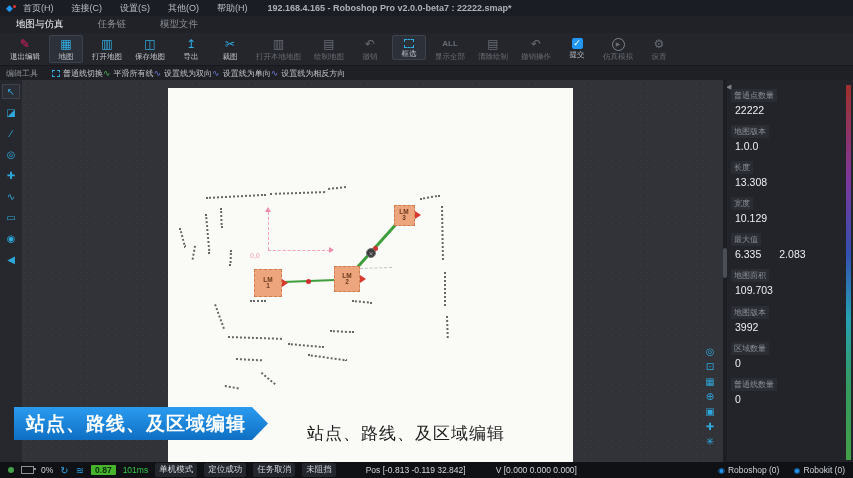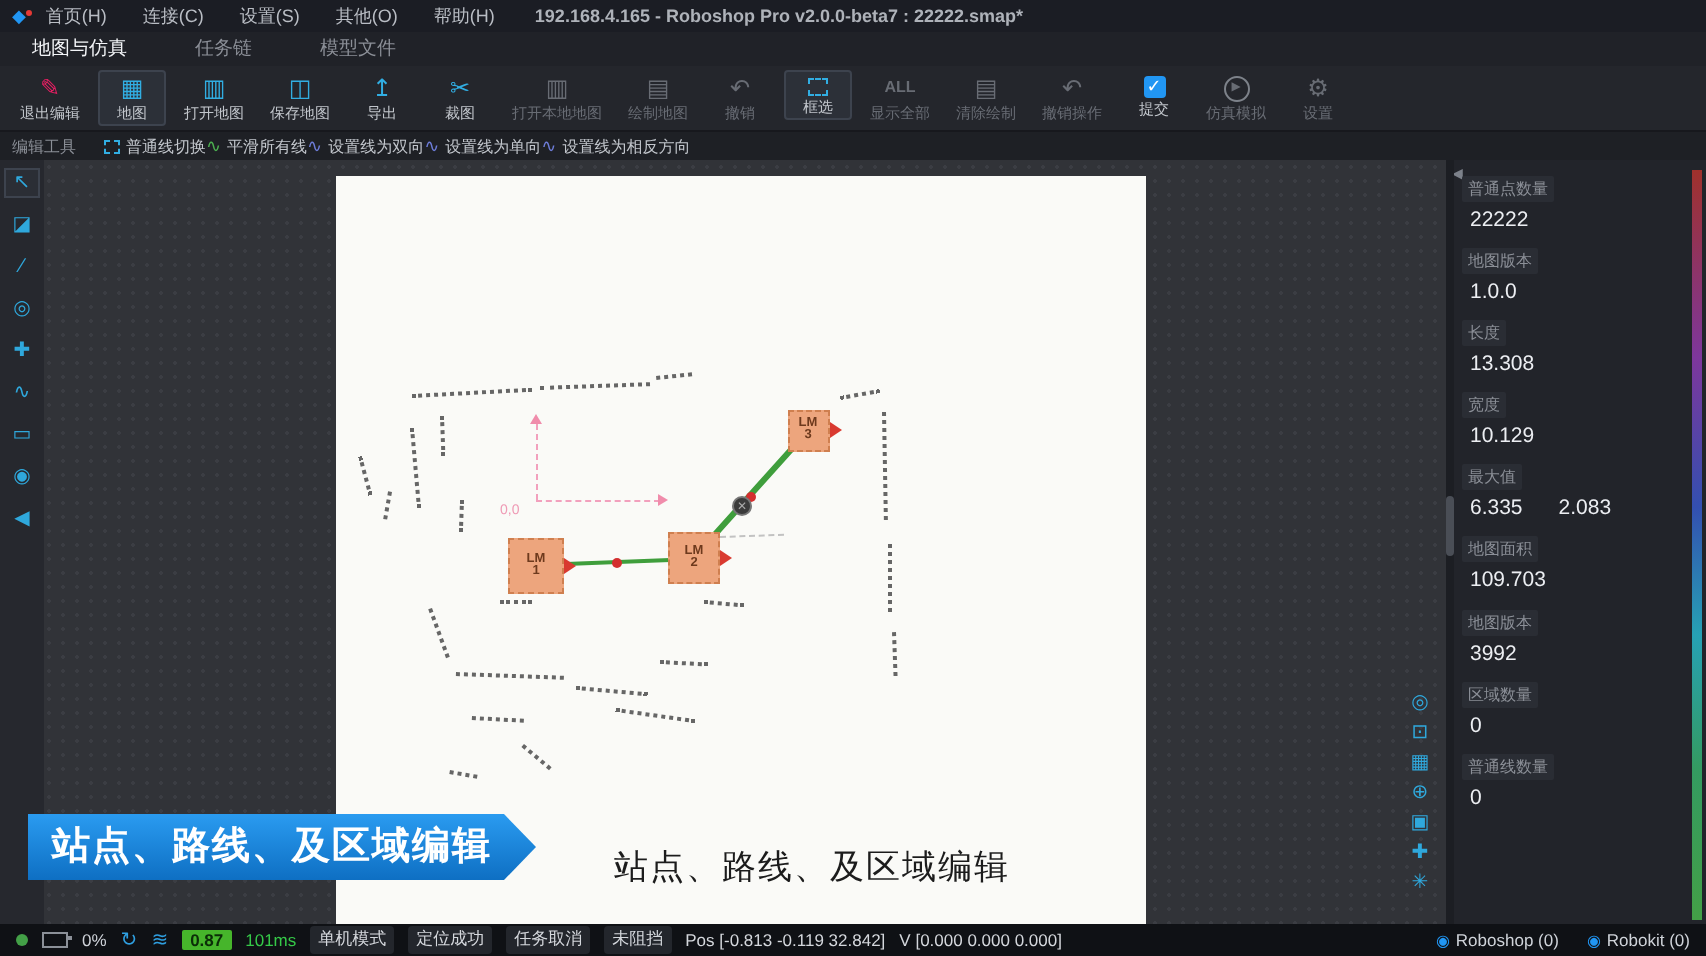--- a/index.html
+++ b/index.html
@@ -102,21 +102,21 @@
   .statusbar{position:absolute;left:0;top:462px;width:853px;height:16px;background:#0f1115;
              display:flex;align-items:center;gap:7px;padding:0 8px;box-sizing:border-box;
              font-size:8.5px;color:#cfd3d9;white-space:nowrap;}
   .sdot{width:6px;height:6px;border-radius:50%;background:#43a047;}
   .bat{width:11px;height:6px;border:1px solid #8b9098;position:relative;}
   .bat::after{content:"";position:absolute;right:-3px;top:1px;width:2px;height:2px;background:#8b9098;}
   .sblue{color:#2f9fe0;font-size:10px;}
   .badge{background:#46b52b;color:#0b2d08;font-weight:bold;padding:0 4px;border-radius:1px;}
   .lat{color:#35c948;}
   .chip{background:#23262c;padding:1px 4px;border-radius:2px;color:#d4d7dc;}
-  .pos{color:#d4d7dc;}
+  .pos{color:#d4d7dc;margin-left:23px;}
   .srt{margin-left:auto;display:flex;gap:14px;align-items:center;}
   .rconn{display:flex;align-items:center;gap:3px;}
   .bdot{color:#2196f3;font-size:8px;}
 </style>
 </head>
 <body>
 
 <div class="app">
 
   <div class="titlebar">

